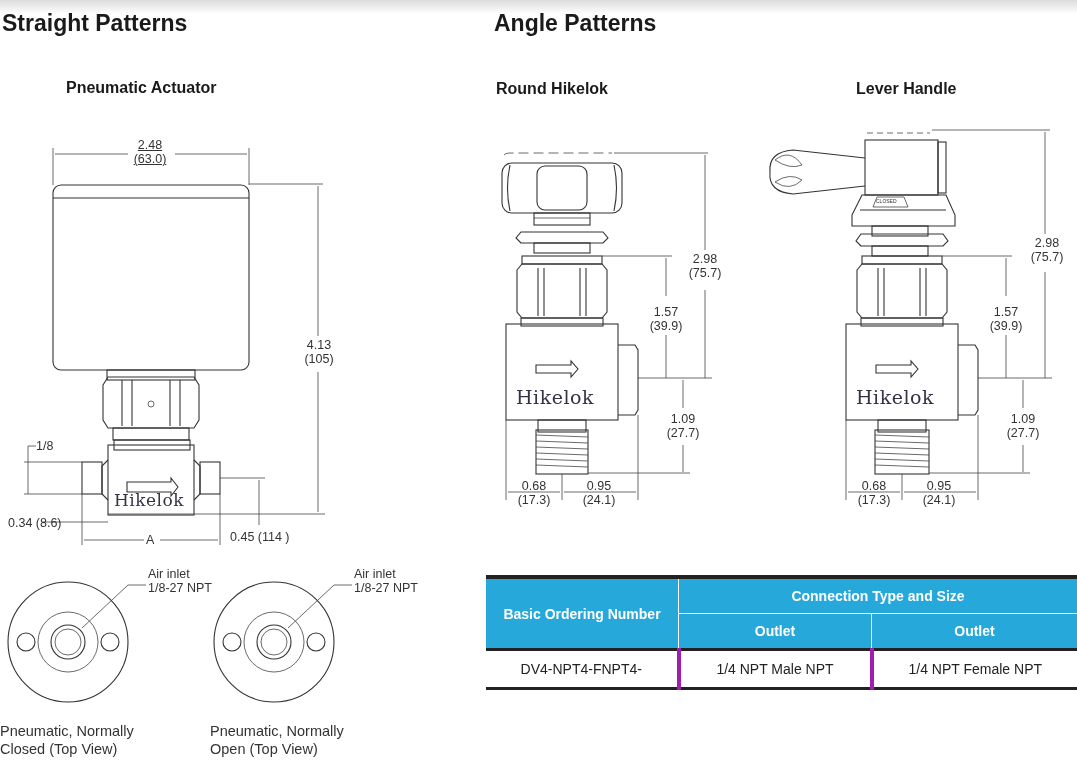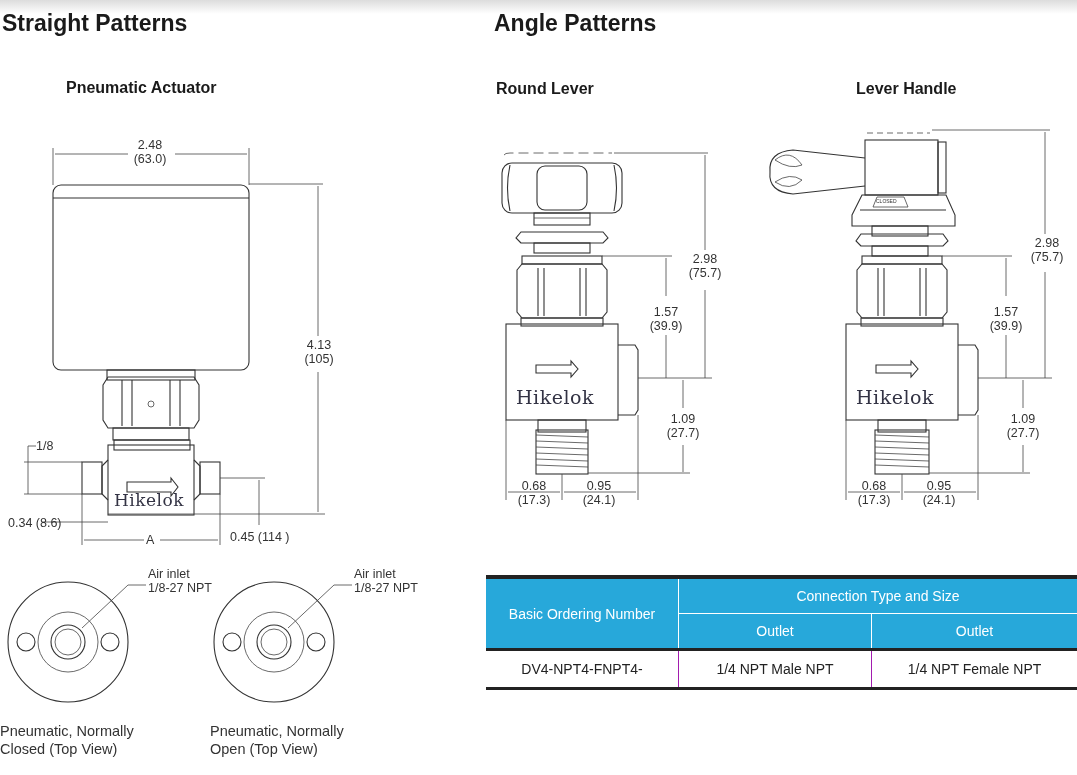--- a/index.html
+++ b/index.html
@@ -7,37 +7,37 @@
   .topshade{position:absolute;left:0;top:0;width:1077px;height:14px;background:linear-gradient(#dcdcdc,#fff);}
   .h1{position:absolute;font-weight:bold;font-size:23px;color:#1a1a1a;}
   .h2{position:absolute;font-weight:bold;font-size:16px;color:#1a1a1a;}
   .dim{position:absolute;font-size:12.5px;color:#333;text-align:center;line-height:14px;white-space:pre;}
   .cap{position:absolute;font-size:14.5px;color:#333;line-height:18px;}
   svg{position:absolute;left:0;top:0;}
   svg .ln{stroke:#333;stroke-width:1.1;fill:none;}
   svg .thin{stroke:#444;stroke-width:0.8;fill:none;}
   .logo{position:absolute;font-family:"DejaVu Serif",serif;font-size:19px;color:#334;letter-spacing:0.5px;margin-top:36px;}
   table{position:absolute;left:486px;top:575px;width:591px;border-collapse:collapse;font-size:14px;}
-  th{background:#27a8da;color:#fff;font-weight:normal;border-left:1px solid #fff;height:32px;}
+  th{background:#27a8da;color:#fff;font-weight:bold;border-left:1px solid #fff;height:32px;}
   th.first{border-left:none;}
-  td{text-align:center;height:34px;border-left:1px solid #a21caf;color:#222;}
+  td{text-align:center;height:34px;border-left:4px solid #a21caf;color:#222;}
   td.first{border-left:none;}
   .toprule{border-top:4px solid #222;}
   .botrule{border-bottom:3px solid #222;}
 </style>
 </head>
 <body>
 
 <div class="topshade"></div>
 
 <div class="h1" style="left:2px;top:10px;">Straight Patterns</div>
 <div class="h1" style="left:494px;top:10px;">Angle Patterns</div>
 
 <div class="h2" style="left:66px;top:79px;">Pneumatic Actuator</div>
-<div class="h2" style="left:496px;top:80px;">Round Lever</div>
+<div class="h2" style="left:496px;top:80px;">Round Hikelok</div>
 <div class="h2" style="left:856px;top:80px;">Lever Handle</div>
 
 <svg width="1077" height="775">
   <g>
 
     <line class="thin" x1="53" y1="148" x2="53" y2="185"></line>
     <line class="thin" x1="249" y1="148" x2="249" y2="185"></line>
     <line class="thin" x1="55" y1="154" x2="128" y2="154"></line>
     <line class="thin" x1="175" y1="154" x2="247" y2="154"></line>
 
@@ -189,21 +189,21 @@
     <line class="thin" x1="1023" y1="445" x2="1023" y2="472"></line>
     <line class="thin" x1="929" y1="473" x2="1030" y2="473"></line>
     <line class="thin" x1="846" y1="420" x2="846" y2="500"></line>
     <line class="thin" x1="902" y1="474" x2="902" y2="500"></line>
     <line class="thin" x1="978" y1="415" x2="978" y2="500"></line>
     <line class="thin" x1="848" y1="492" x2="900" y2="492"></line>
     <line class="thin" x1="904" y1="492" x2="976" y2="492"></line>
   </g>
 </svg>
 
-<div class="dim" style="left:120px;top:138px;width:60px;">2.48
+<div class="dim" style="left:120px;top:138px;width:60px;text-decoration:underline;">2.48
 (63.0)</div>
 <div class="dim" style="left:294px;top:338px;width:50px;">4.13
 (105)</div>
 <div class="dim" style="left:36px;top:439px;">1/8</div>
 <div class="dim" style="left:8px;top:516px;">0.34 (8.6)</div>
 <div class="dim" style="left:230px;top:530px;">0.45 (114 )</div>
 <div class="dim" style="left:146px;top:533px;">A</div>
 <div class="logo" style="left:114px;top:454px;font-size:17px;">Hikelok</div>
 
 <div class="dim" style="left:148px;top:567px;text-align:left;">Air inlet

